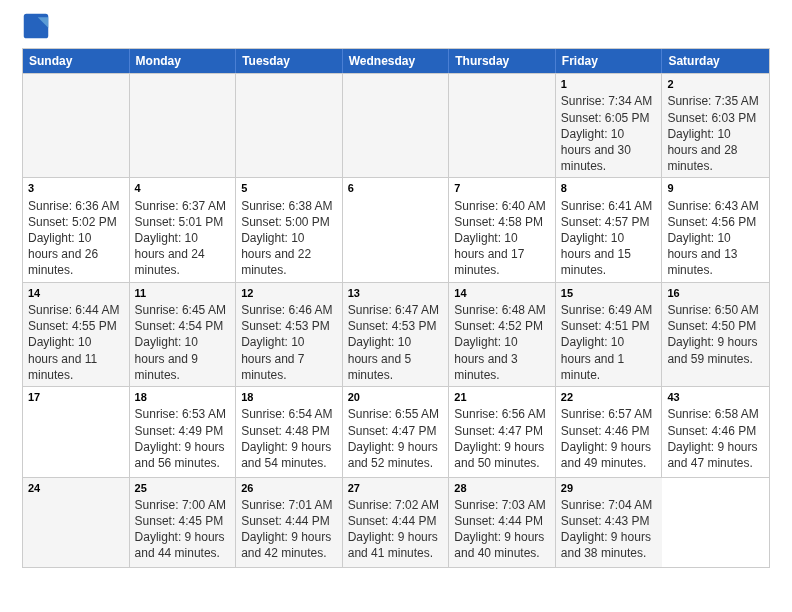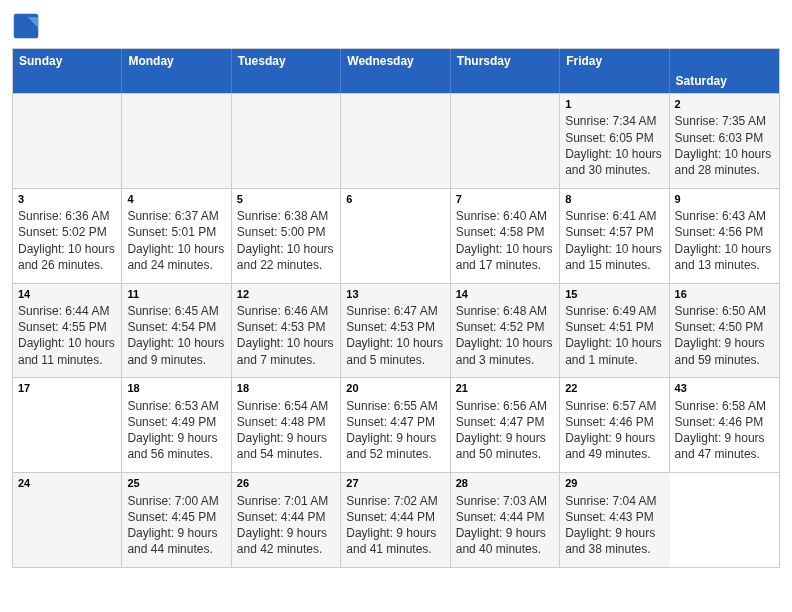--- a/index.html
+++ b/index.html
@@ -6,21 +6,21 @@
     body {
       font-family: Arial, sans-serif;
       background: #fff;
       width: 792px;
       height: 612px;
       overflow: hidden;
     }
     .page {
       width: 792px;
       height: 580px;
-      padding: 12px 12px;
+      padding: 12px 22px;
       display: flex;
       flex-direction: column;
     }
     .header {
       display: flex;
       justify-content: space-between;
       align-items: flex-start;
       margin-bottom: 8px;
     }
     .logo {
@@ -63,21 +63,21 @@
       background: #2563be;
     }
     .cal-header-cell {
       color: white;
       font-size: 12px;
       font-weight: bold;
       padding: 5px 6px;
       text-align: left;
       border-right: 1px solid #4a7fd4;
     }
-    .cal-header-cell:last-child { border-right: none; margin-top: 20px; }
+    .cal-header-cell:last-child { border-right: none; }
     .cal-body {
       flex: 1;
       display: flex;
       flex-direction: column;
     }
     .cal-row {
       display: grid;
       grid-template-columns: repeat(7, 1fr);
       flex: 1;
       border-top: 1px solid #ccc;

